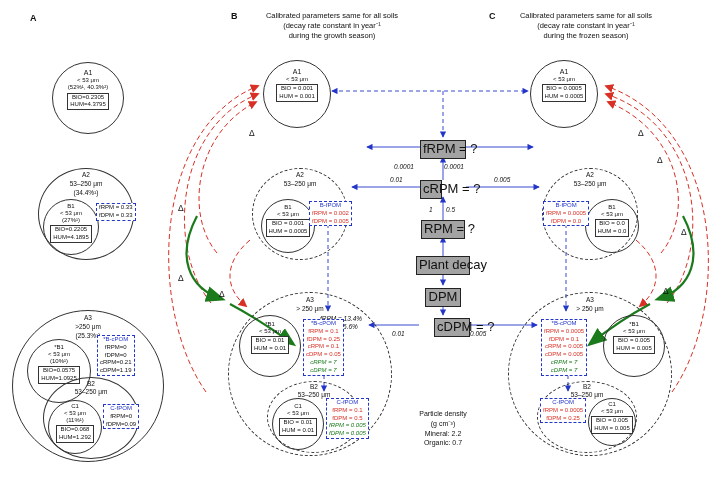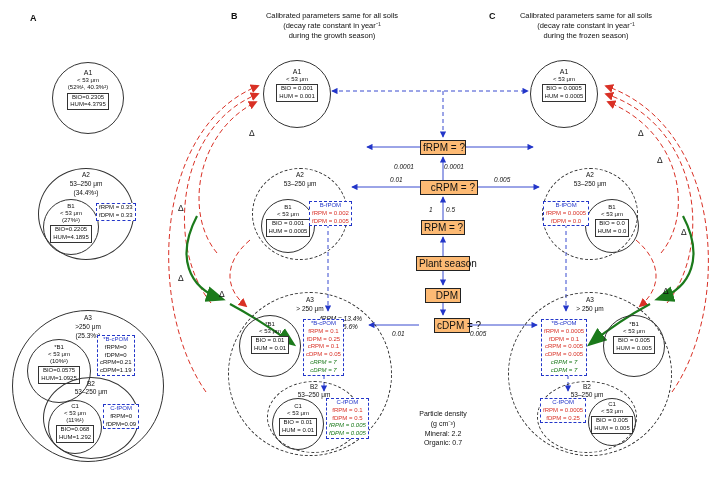--- a/index.html
+++ b/index.html
@@ -11,21 +11,21 @@
   .circ.dash{border-style:dashed}
   .cc{display:flex;flex-direction:column;align-items:center}
   .t7{font-size:7px;line-height:1.2;white-space:nowrap}
   .t6{font-size:6px;line-height:1.18;white-space:nowrap}
   .lbl{position:absolute;left:0;width:100%;text-align:center;font-size:6.5px;line-height:1.15;white-space:nowrap}
   .bio{border:1px solid #333;background:#fff;font-size:6px;line-height:1.3;padding:0 2px;text-align:center;white-space:nowrap;margin-top:1px}
   .fpom{position:absolute;border:1px dashed #2336c9;background:#fff;font-size:6px;line-height:1.3;padding:0 2px;text-align:center;white-space:nowrap;z-index:3}
   .fpom .tl{color:#2336c9}
   .red{color:#d93025}
   .green{color:#1b7a1b;font-style:italic}
-  .cbox{position:absolute;border:1px solid #222;background:#fdba74;font-size:10px;line-height:1.3;text-align:right;padding:0 2px;white-space:nowrap;z-index:4}
+  .cbox{position:absolute;border:1px solid #222;background:#a3a3a3;font-size:13px;line-height:1.3;text-align:center;padding:0 2px;white-space:nowrap;z-index:4}
   .rate{position:absolute;font-size:6.5px;font-style:italic;z-index:4;white-space:nowrap}
   .delta{position:absolute;font-size:8.5px;z-index:4}
   .phead{position:absolute;font-size:7.5px;line-height:1.3;text-align:center;white-space:pre-line;z-index:2}
   .plet{position:absolute;font-weight:bold;font-size:9px;z-index:2}
   .notes{position:absolute;text-align:center;font-size:6.5px;font-style:italic;line-height:1.25;z-index:3;white-space:nowrap}
   .dens{position:absolute;text-align:center;font-size:7px;line-height:1.4;z-index:4;white-space:nowrap}
 </style>
 </head>
 <body>
 
@@ -222,23 +222,23 @@
         <div class="tl">C-fPOM</div>
         <div class="red">fRPM = 0.1</div>
         <div class="red">fDPM = 0.5</div>
         <div class="green">fRPM = 0.005</div>
         <div class="green">fDPM = 0.005</div>
       </div>
     </div>
   </div>
 
   <div class="cbox" style="left:420px;top:140px;width:46px">fRPM = ?</div>
-  <div class="cbox" style="left:420px;top:180px;width:58px">cRPM = ?</div>
+  <div class="cbox" style="left:420px;top:180px;width:22px">cRPM = ?</div>
   <div class="cbox" style="left:421px;top:220px;width:44px">RPM = ?</div>
-  <div class="cbox" style="left:416px;top:256px;width:54px">Plant season</div>
+  <div class="cbox" style="left:416px;top:256px;width:54px">Plant decay</div>
   <div class="cbox" style="left:425px;top:288px;width:36px">DPM</div>
   <div class="cbox" style="left:434px;top:318px;width:36px">cDPM = ?</div>
 
   <span class="rate" style="left:394px;top:163px">0.0001</span>
   <span class="rate" style="left:444px;top:163px">0.0001</span>
   <span class="rate" style="left:390px;top:176px">0.01</span>
   <span class="rate" style="left:494px;top:176px">0.005</span>
   <span class="rate" style="left:429px;top:206px">1</span>
   <span class="rate" style="left:446px;top:206px">0.5</span>
   <span class="rate" style="left:392px;top:330px">0.01</span>

